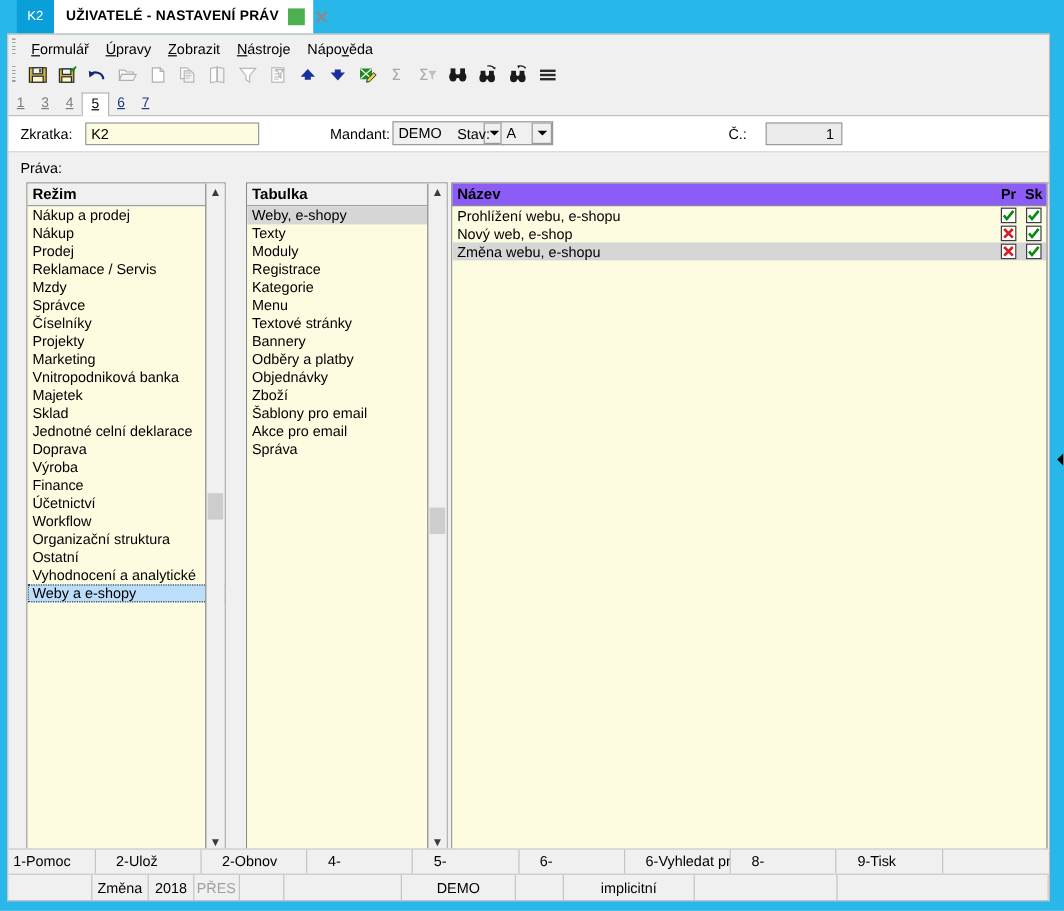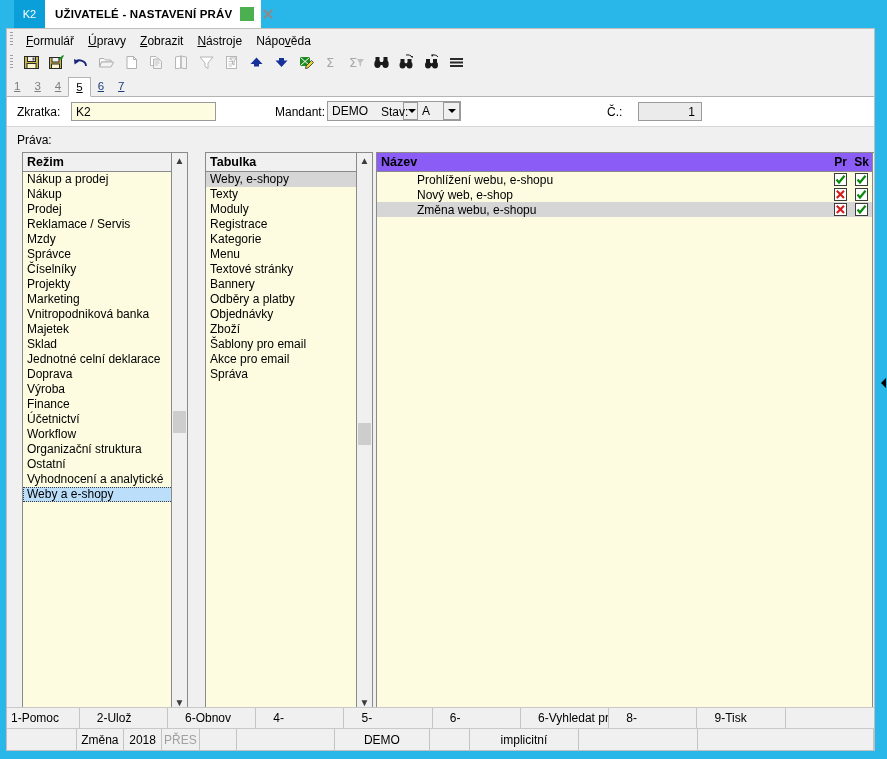--- a/index.html
+++ b/index.html
@@ -99,21 +99,21 @@
   .vsb .sbtn.dn{bottom:0;}
   .chev{font-size:10px;color:#3c3c3c;line-height:1;}
   .vsb .thumb{position:absolute;left:1px;width:13px;background:#cdcdcd;cursor:pointer;}
 
   
   .grid-head{position:absolute;left:0;top:0;right:0;height:19px;background:#8b5cf6;
              border-bottom:1px solid #8a8a8a;box-sizing:border-box;display:flex;align-items:center;}
   .gh-name{flex:1;font-weight:bold;font-size:12.5px;padding-left:4px;}
   .gh-col{width:21px;font-weight:bold;font-size:12px;text-align:center;}
   .grow{height:15px;display:flex;align-items:center;font-size:12px;}
-  .grow .gn{flex:1;padding-left:4px;white-space:nowrap;margin-left:36px;}
+  .grow .gn{flex:1;padding-left:4px;white-space:nowrap;}
   .grow .gc{width:21px;display:flex;align-items:center;justify-content:center;}
   .cbx{width:13px;height:13px;border:1px solid #3c3c3c;background:#fff;
        display:flex;align-items:center;justify-content:center;box-sizing:border-box;}
   .cbx svg{display:block;}
   .grow.alt{background:#d6d6d6;}
 
   
   .sidearrow{position:absolute;right:0;top:370px;width:7px;height:26px;background:#29b6e8;
              display:flex;align-items:center;justify-content:center;cursor:pointer;z-index:5;}
   .sidearrow .tri{width:0;height:0;border-top:5px solid transparent;border-bottom:5px solid transparent;border-right:5px solid #000;}
@@ -496,21 +496,21 @@
     </div>
 
     <div class="fkbar" id="fkbar">
         <div class="fk" style="width: 86px;">
           <span>1-Pomoc</span>
         </div>
         <div class="fk" style="width: 89px; text-align: right;">
           <span>2-Ulož</span>
         </div>
         <div class="fk" style="width: 89px;">
-          <span>6-Obnov</span>
+          <span>2-Obnov</span>
         </div>
         <div class="fk" style="width: 89px;">
           <span>4-</span>
         </div>
         <div class="fk" style="width: 89px;">
           <span>5-</span>
         </div>
         <div class="fk" style="width: 89px;">
           <span>6-</span>
         </div>

